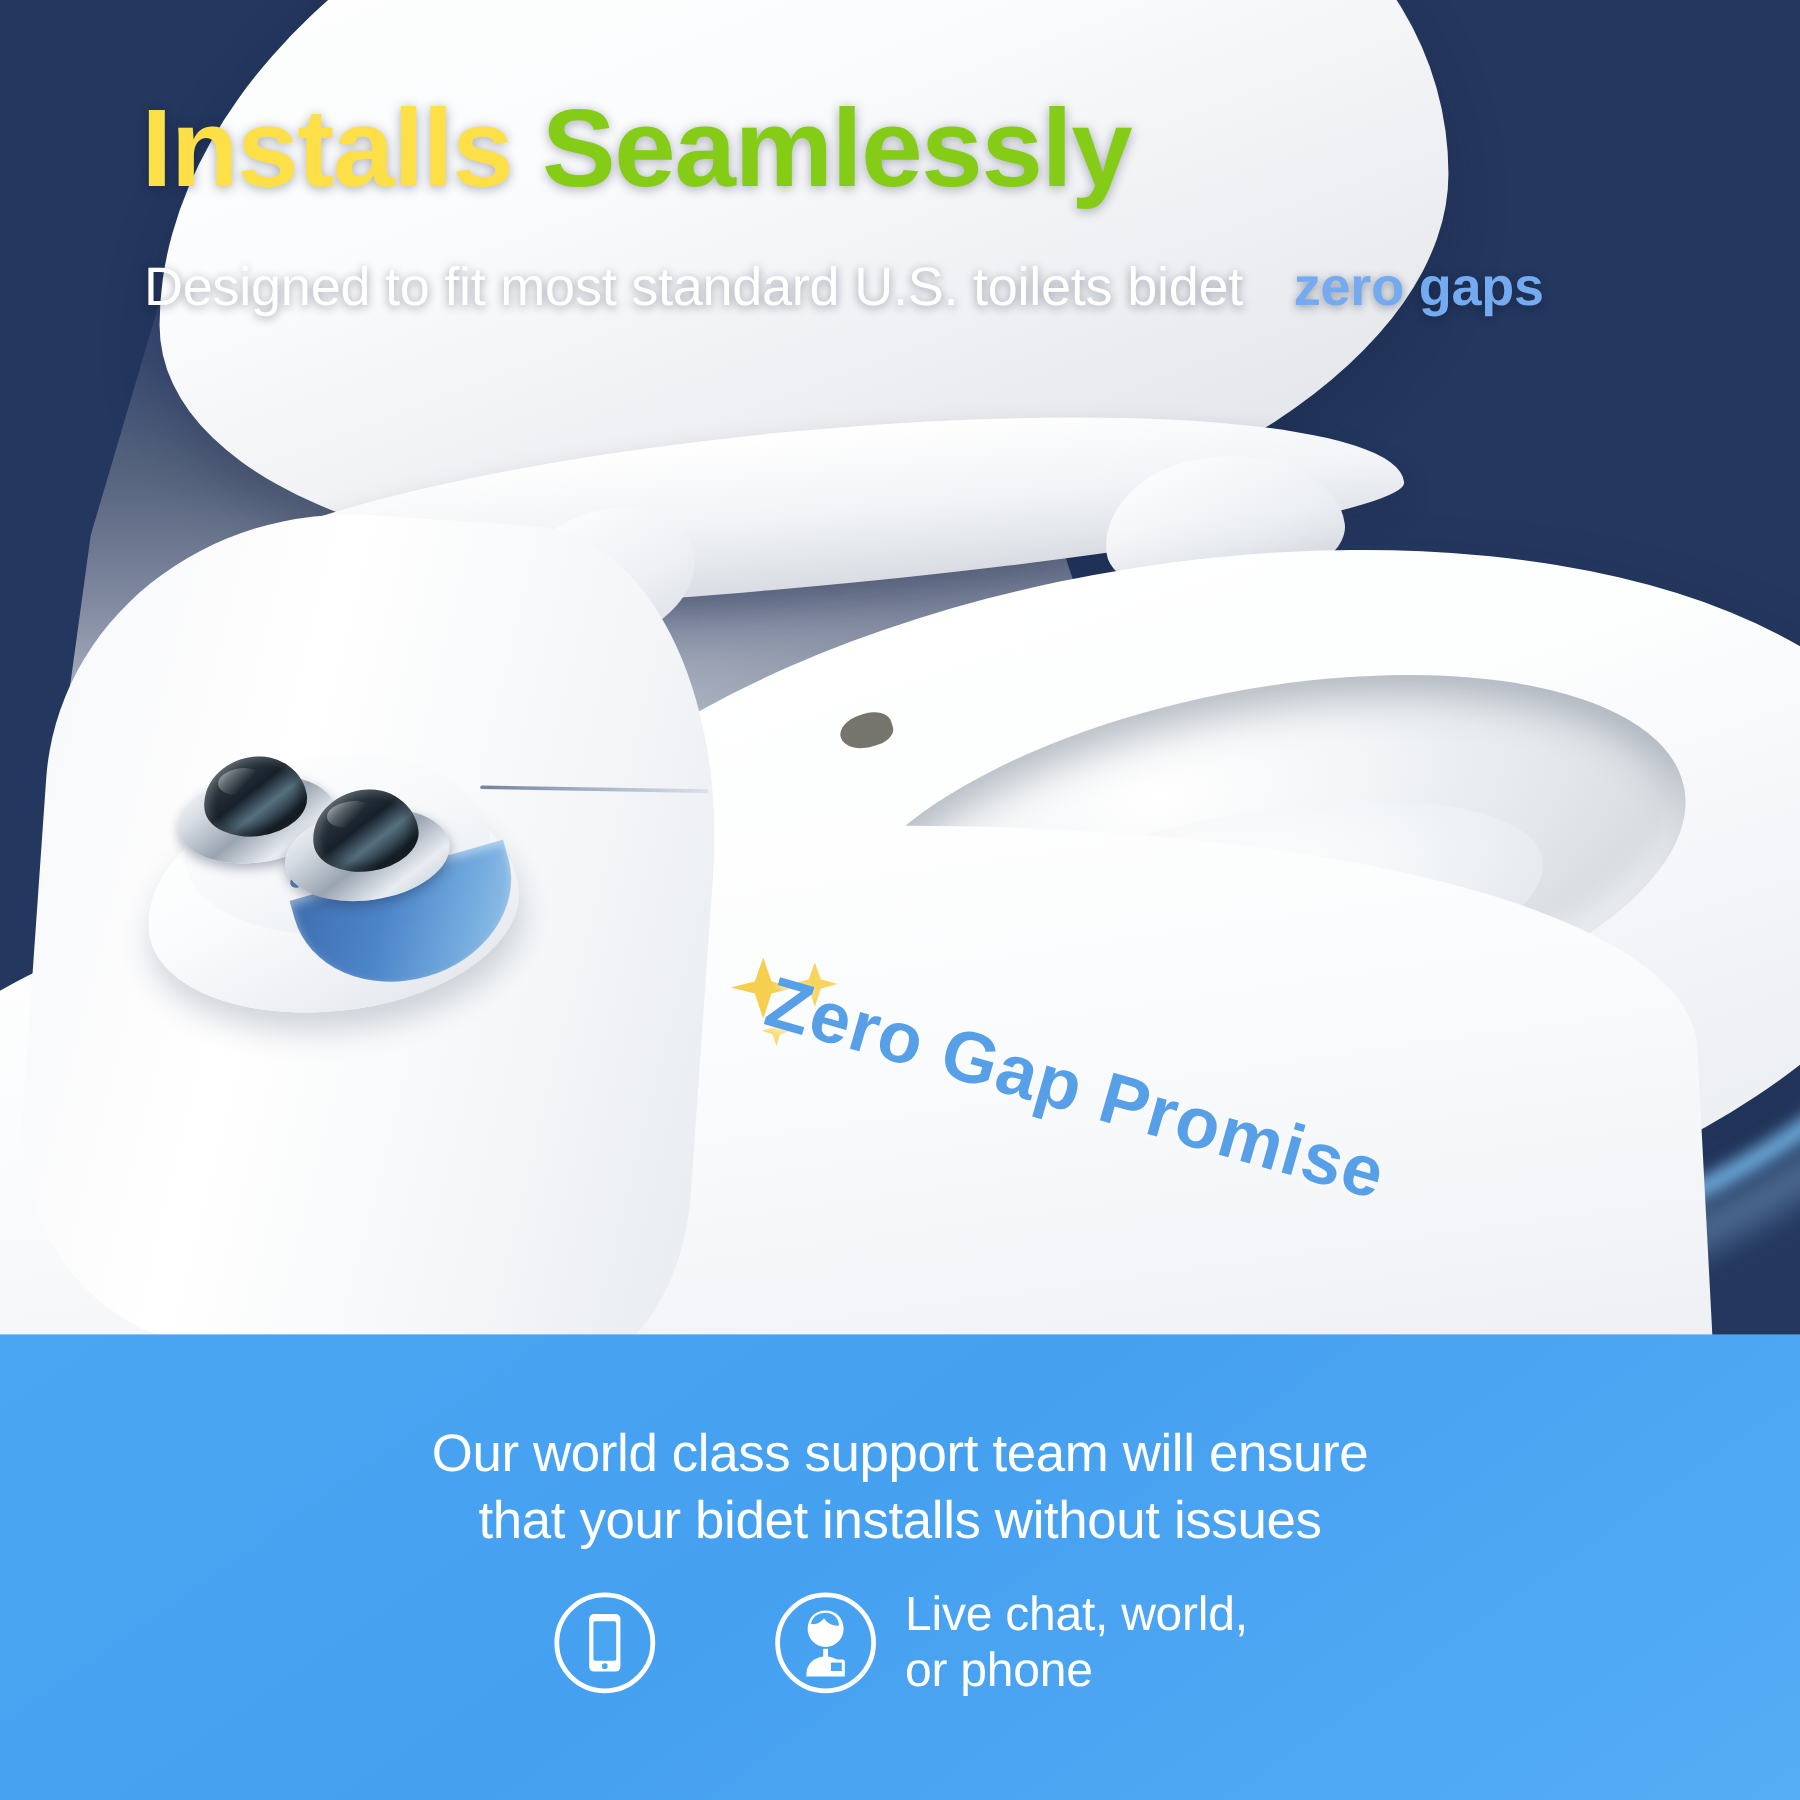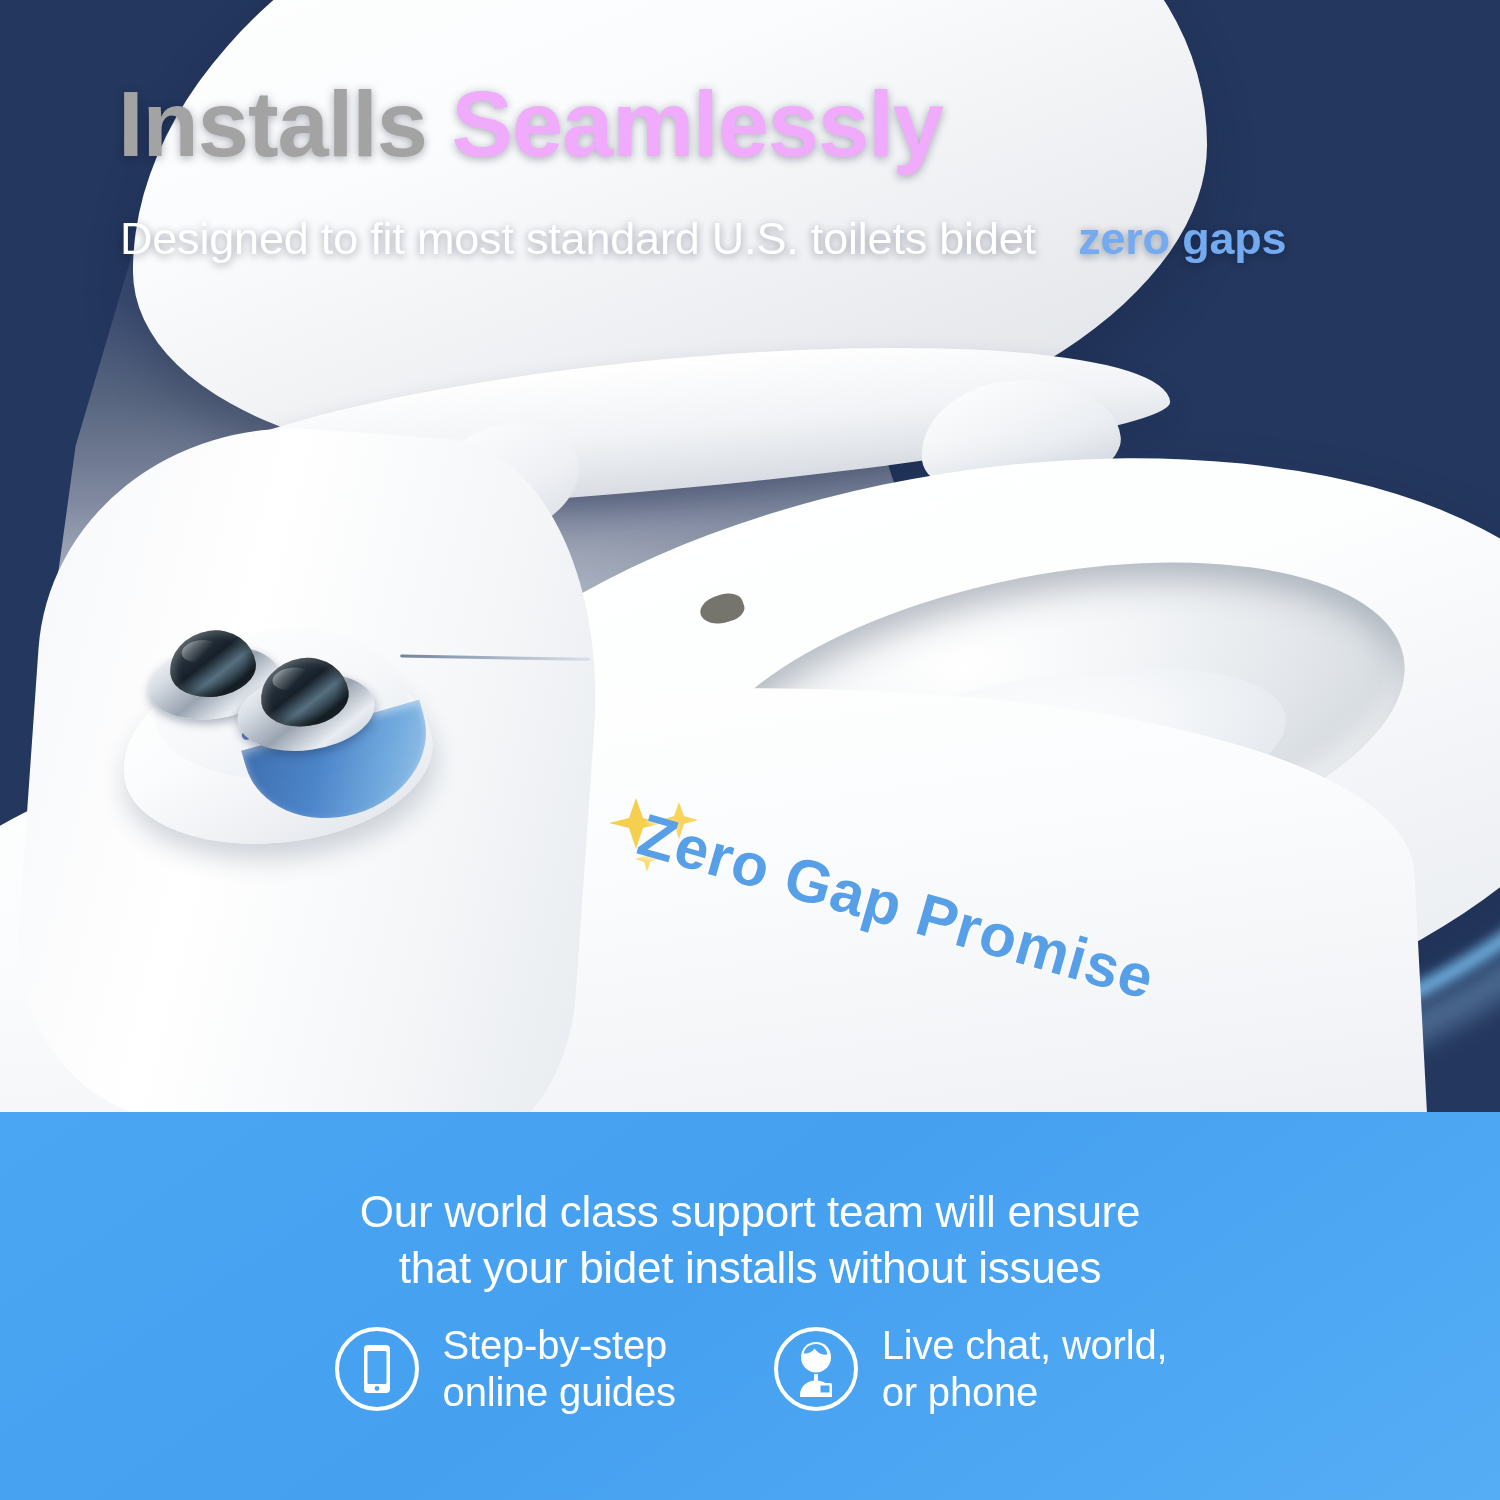--- a/index.html
+++ b/index.html
@@ -311,22 +311,22 @@
     position: absolute;
     left: 118px;
     top: 78px;
     font-size: 92px;
     font-weight: 700;
     line-height: 1.0;
     letter-spacing: -1px;
     white-space: nowrap;
     text-shadow: 0 2px 10px rgba(10,20,45,0.35);
   }
-  .headline .w1 { color: #a3a3a3; }
-  .headline .w2 { color: #f0abfc; }
+  .headline .w1 { color: #fde047; }
+  .headline .w2 { color: #84cc16; }
 
   .subhead {
     position: absolute;
     left: 120px;
     top: 213px;
     font-size: 45px;
     font-weight: 400;
     color: #ffffff;
     white-space: nowrap;
     letter-spacing: -0.2px;
@@ -468,22 +468,20 @@
 
       <div class="feature">
         <span class="feature-icon">
           <svg viewBox="0 0 88 88" width="88" height="88" aria-hidden="true">
             <circle cx="44" cy="44" r="40" fill="none" stroke="#ffffff" stroke-width="4"></circle>
             <rect x="31" y="20" width="26" height="48" rx="4" ry="4" fill="#ffffff"></rect>
             <rect x="34.5" y="26" width="19" height="33" rx="1.5" ry="1.5" fill="#4aa5f2"></rect>
             <circle cx="44" cy="63.5" r="2.4" fill="#4aa5f2"></circle>
           </svg>
         </span>
-        <span class="feature-label">Step-by-step
-online guides</span>
       </div>
 
       <div class="feature">
         <span class="feature-icon">
           <svg viewBox="0 0 88 88" width="88" height="88" aria-hidden="true">
             <circle cx="44" cy="44" r="40" fill="none" stroke="#ffffff" stroke-width="4"></circle>
             <path d="M44 17c-9 0-15 6.5-15 15.5 0 8 6.5 15 15 15s15-7 15-15C59 23.5 53 17 44 17z" fill="#ffffff"></path>
             <path d="M44 19c-6.5 0-11 3.6-12.3 9.2 4.2 1.2 8.4-1.2 11-4.6 2.4 4.2 7.2 6.6 12.6 6 -0.6-6.3-5.1-10.6-11.3-10.6z" fill="#4aa5f2"></path>
             <path d="M28 70c0-9 7.2-14.5 16-14.5S60 61 60 70v2H28z" fill="#ffffff"></path>
             <rect x="46" y="58" width="14" height="12" rx="2" fill="#ffffff"></rect>

